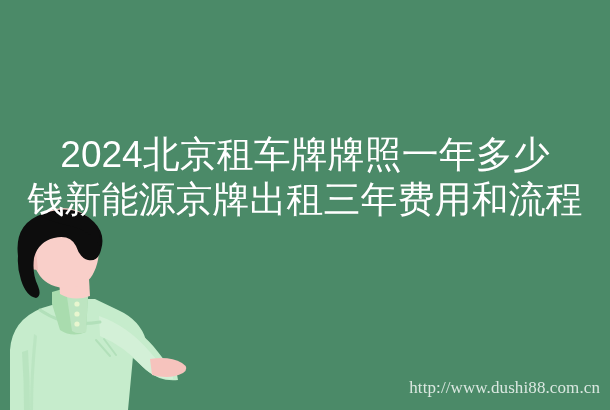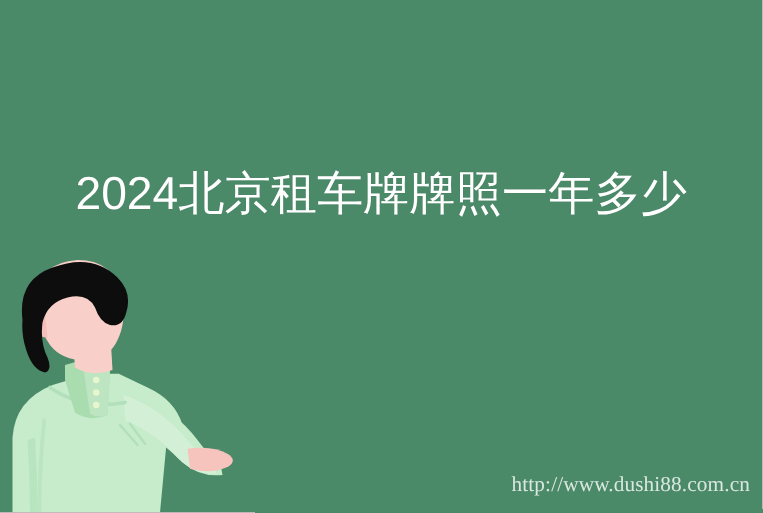--- a/index.html
+++ b/index.html
@@ -5,21 +5,21 @@
 <style>
   * { margin:0; padding:0; box-sizing:border-box; }
   html,body{
     background:#ffffff;
   }
   .canvas{
     position:relative;
     width:610px;
     height:410px;
     overflow:hidden;
-    background:#ec4899;
+    background:#8b5cf6;
     font-family:"Liberation Sans","DejaVu Sans",sans-serif;
   }
   .bg-layer{
     position:absolute;
     inset:0;
     background:#4b8a68;
   }
   
   .illustration{
     position:absolute;
@@ -109,17 +109,18 @@
 
       <g>
         <path d="M18 56 Q14 24 42 14 Q74 2 94 22 Q106 34 101 50 Q98 62 88 60 Q80 58 76 46 Q70 34 54 38 Q38 42 34 58 Q32 74 38 86 Q42 96 36 98 Q26 96 21 80 Q17 68 18 56 Z" fill="#0d0d0d"></path>
         <path d="M40 16 Q70 4 92 22 Q102 32 100 46 Q90 30 70 26 Q52 22 40 16 Z" fill="#0d0d0d"></path>
       </g>
     </svg>
   </div>
 
   <div class="headline">
     <span class="line">2024北京租车牌牌照一年多少</span>
+    <span class="line">钱新能源京牌出租三年费用和流程</span>
   </div>
 
   <div class="watermark">http://www.dushi88.com.cn</div>
 
 </div>
 
 </body></html>

